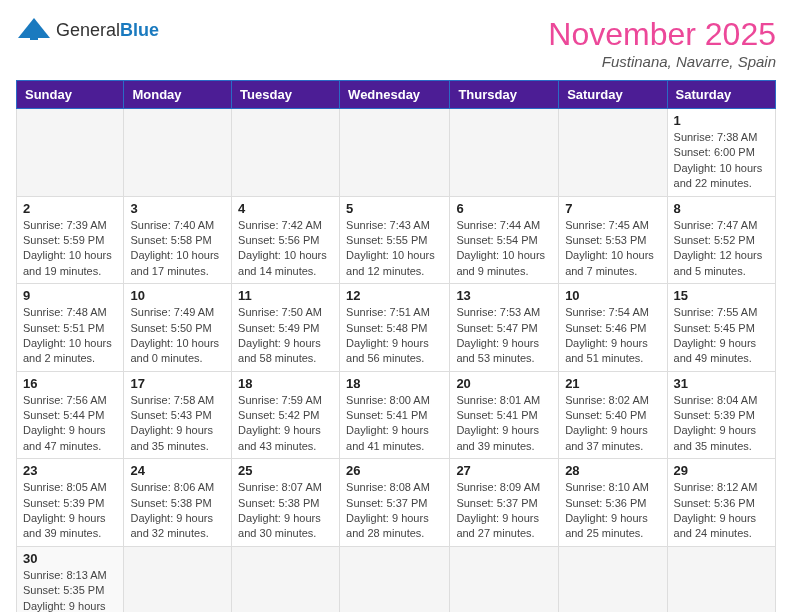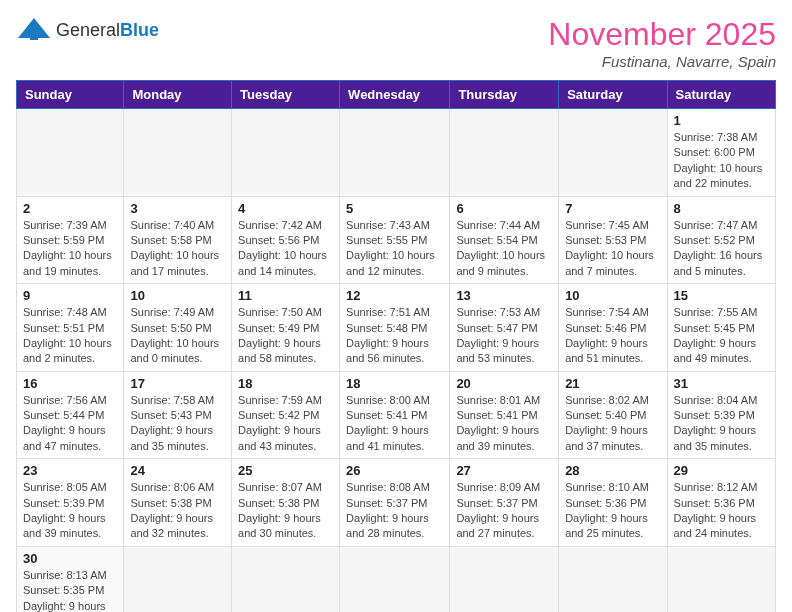--- a/index.html
+++ b/index.html
@@ -159,21 +159,21 @@
       <td>
         <span class="day-number">6</span>
         <div class="day-info">Sunrise: <span>7:44 AM</span><br>Sunset: <span>5:54 PM</span><br>Daylight: <span>10 hours and 9 minutes.</span></div>
       </td>
       <td>
         <span class="day-number">7</span>
         <div class="day-info">Sunrise: <span>7:45 AM</span><br>Sunset: <span>5:53 PM</span><br>Daylight: <span>10 hours and 7 minutes.</span></div>
       </td>
       <td>
         <span class="day-number">8</span>
-        <div class="day-info">Sunrise: <span>7:47 AM</span><br>Sunset: <span>5:52 PM</span><br>Daylight: <span>16 hours and 5 minutes.</span></div>
+        <div class="day-info">Sunrise: <span>7:47 AM</span><br>Sunset: <span>5:52 PM</span><br>Daylight: <span>12 hours and 5 minutes.</span></div>
       </td>
     </tr>
 
     <tr>
       <td>
         <span class="day-number">9</span>
         <div class="day-info">Sunrise: <span>7:48 AM</span><br>Sunset: <span>5:51 PM</span><br>Daylight: <span>10 hours and 2 minutes.</span></div>
       </td>
       <td>
         <span class="day-number">10</span>

